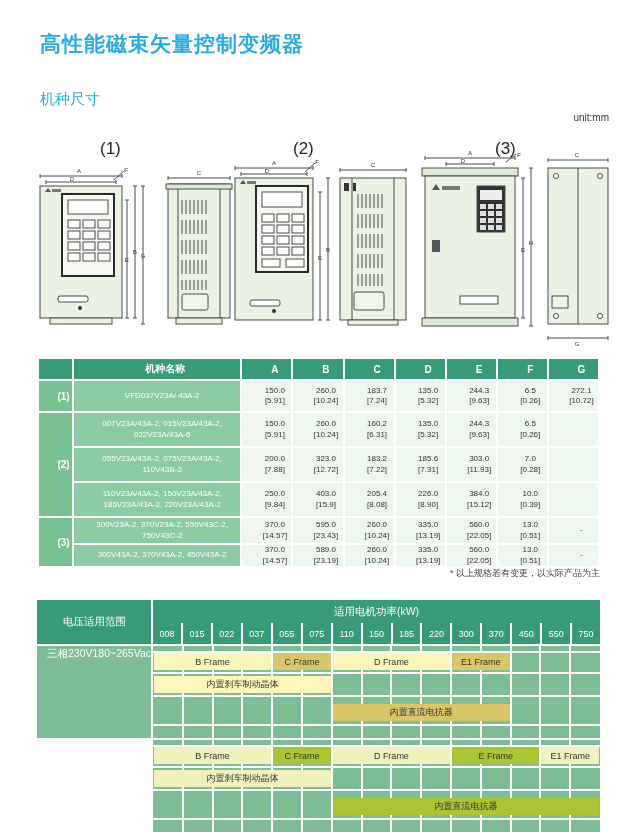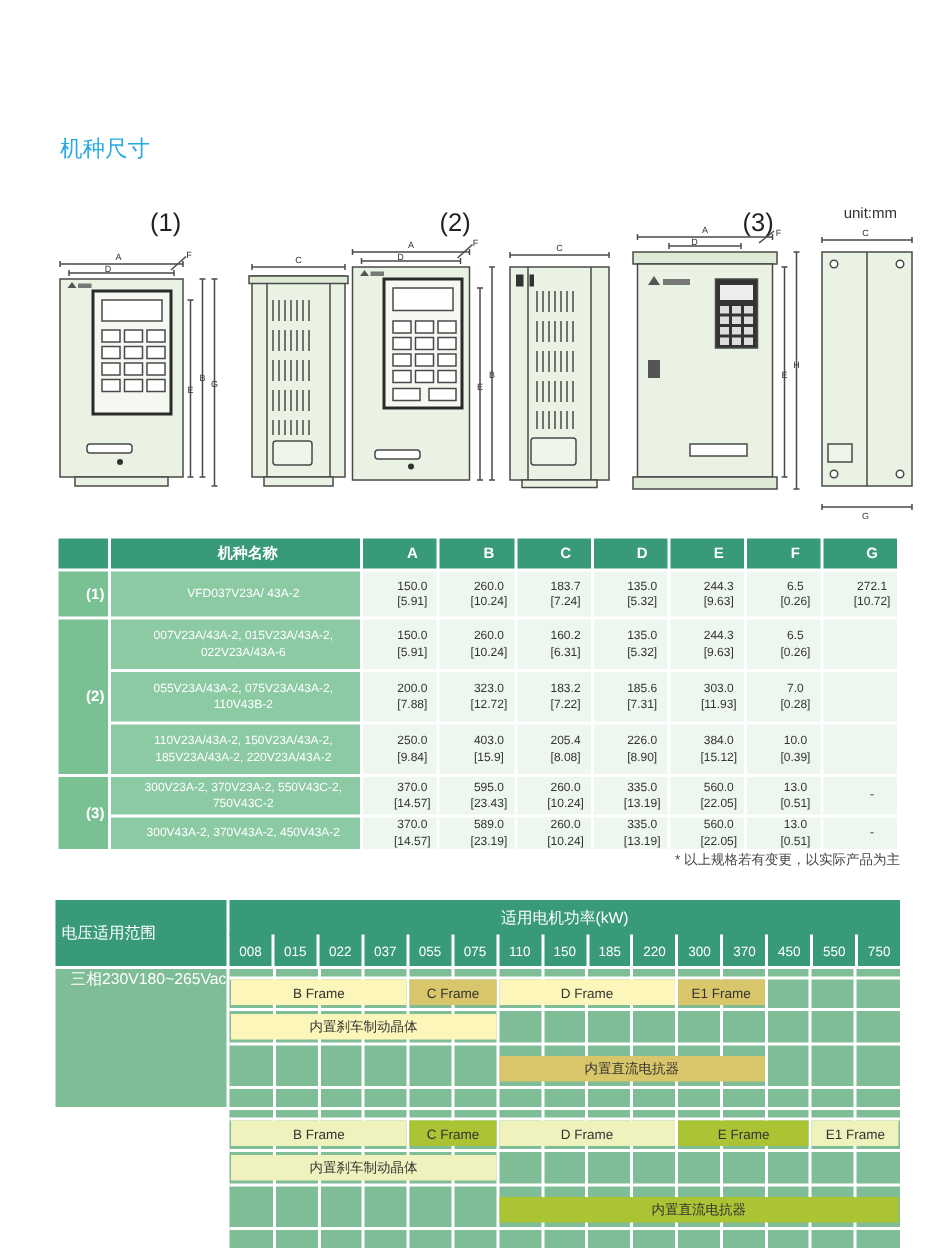--- a/index.html
+++ b/index.html
@@ -2,21 +2,21 @@
 <html><head>
 <meta charset="utf-8">
 <style>
   * { margin:0; padding:0; box-sizing:border-box; }
   html,body { width:630px; height:838px; background:#fff;
     font-family:"Liberation Sans", sans-serif; color:#333; }
   .page { position:relative; width:630px; height:838px; background:#fff; overflow:hidden; }
 
   .title { position:absolute; left:40px; top:30px; font-size:21px; font-weight:bold; color:#29abe2; letter-spacing:1px; }
   .subtitle { position:absolute; left:40px; top:90px; font-size:15px; font-weight:normal; color:#29abe2; }
-  .unit { position:absolute; right:32px; top:112px; font-size:10px; color:#333;margin-top:25px; }
+  .unit { position:absolute; right:21px; top:112px; font-size:10px; color:#333; }
   .footnote { position:absolute; right:30px; top:567px; font-size:9px; color:#444; }
 
   .dlabel { position:absolute; top:139px; font-size:17px; color:#222; }
   .dlabel.l1 { left:100px; } .dlabel.l2 { left:293px; } .dlabel.l3 { left:495px; }
 
   .drawings { position:absolute; left:0; top:148px; width:630px; height:205px; }
 
   
   .dim-table-wrap { position:absolute; left:37px; top:357px; width:563px; }
   table.dim { border-collapse:separate; border-spacing:2px; width:563px; table-layout:fixed; background:#fff; }
@@ -25,39 +25,40 @@
   td.gcell { background:#79c093; color:#fff; font-size:10px; font-weight:bold; }
   td.ncell { background:#8ccaa3; color:#fff; font-size:8px; line-height:1.35; padding:1px 6px; }
   td.vcell { background:#edf6ef; font-size:8px; color:#333; line-height:1.3; }
   td.vcell .mm { display:block; }
   td.vcell .inch { display:block; }
   tr.h32 td { height:30px; } tr.h35 td { height:33px; } tr.h26 td { height:25px; } tr.h22 td { height:21px; }
 
   
   .pchart { position:absolute; left:37px; top:600px; width:563px; height:230px; background:#fff; }
   .pc-volt-head { position:absolute; left:0; top:0; width:114px; height:44px; background:#389a77; color:#fff;
-     font-size:10.5px; display:flex; align-items:center; padding-left:4px; }
+     font-size:10.5px; display:flex; align-items:center; padding-left:26px; }
   .pc-kw-head { position:absolute; left:116px; top:0; width:447px; height:24px; background:#389a77; color:#fff;
      font-size:10.5px; display:flex; align-items:center; justify-content:center; }
   .pc-powers { position:absolute; left:116px; top:23px; width:447px; height:21px; background:#389a77; display:flex; }
   .pc-powers span { flex:1; color:#fff; font-size:9px; display:flex; align-items:center; justify-content:center; border-left:2px solid #fff; }
   .pc-powers span:first-child { border-left:none; }
   .pc-section { position:absolute; left:0; width:563px; height:92px; }
   .pc-label { position:absolute; left:0; top:0; width:114px; height:100%; background:#7ebd96; color:#fff;
      font-size:10.5px; display:flex; justify-content:center; padding-left:10px; line-height:1.5; }
   .pc-grid { position:absolute; left:116px; top:0; width:447px; height:100%; background:#7ebd96; }
   .pc-vline { position:absolute; top:0; width:2px; height:100%; background:#fff; }
   .pc-hline { position:absolute; left:0; width:100%; height:1.5px; background:#fff; }
   .pc-bar { position:absolute; height:17px; font-size:9px; color:#333; display:flex; align-items:center; justify-content:center; white-space:nowrap; overflow:hidden; }
 </style>
 </head>
 <body>
 
 <div class="page">
 
+  <h1 class="title">高性能磁束矢量控制变频器</h1>
   <h2 class="subtitle">机种尺寸</h2>
   <div class="unit">unit:mm</div>
 
   <span class="dlabel l1">(1)</span>
   <span class="dlabel l2">(2)</span>
   <span class="dlabel l3">(3)</span>
 
   <svg class="drawings" viewBox="0 0 630 205" font-family="Liberation Sans, sans-serif">
     <g stroke="#4a4a4a" stroke-width="1" fill="none" font-size="6" text-anchor="middle">
 

